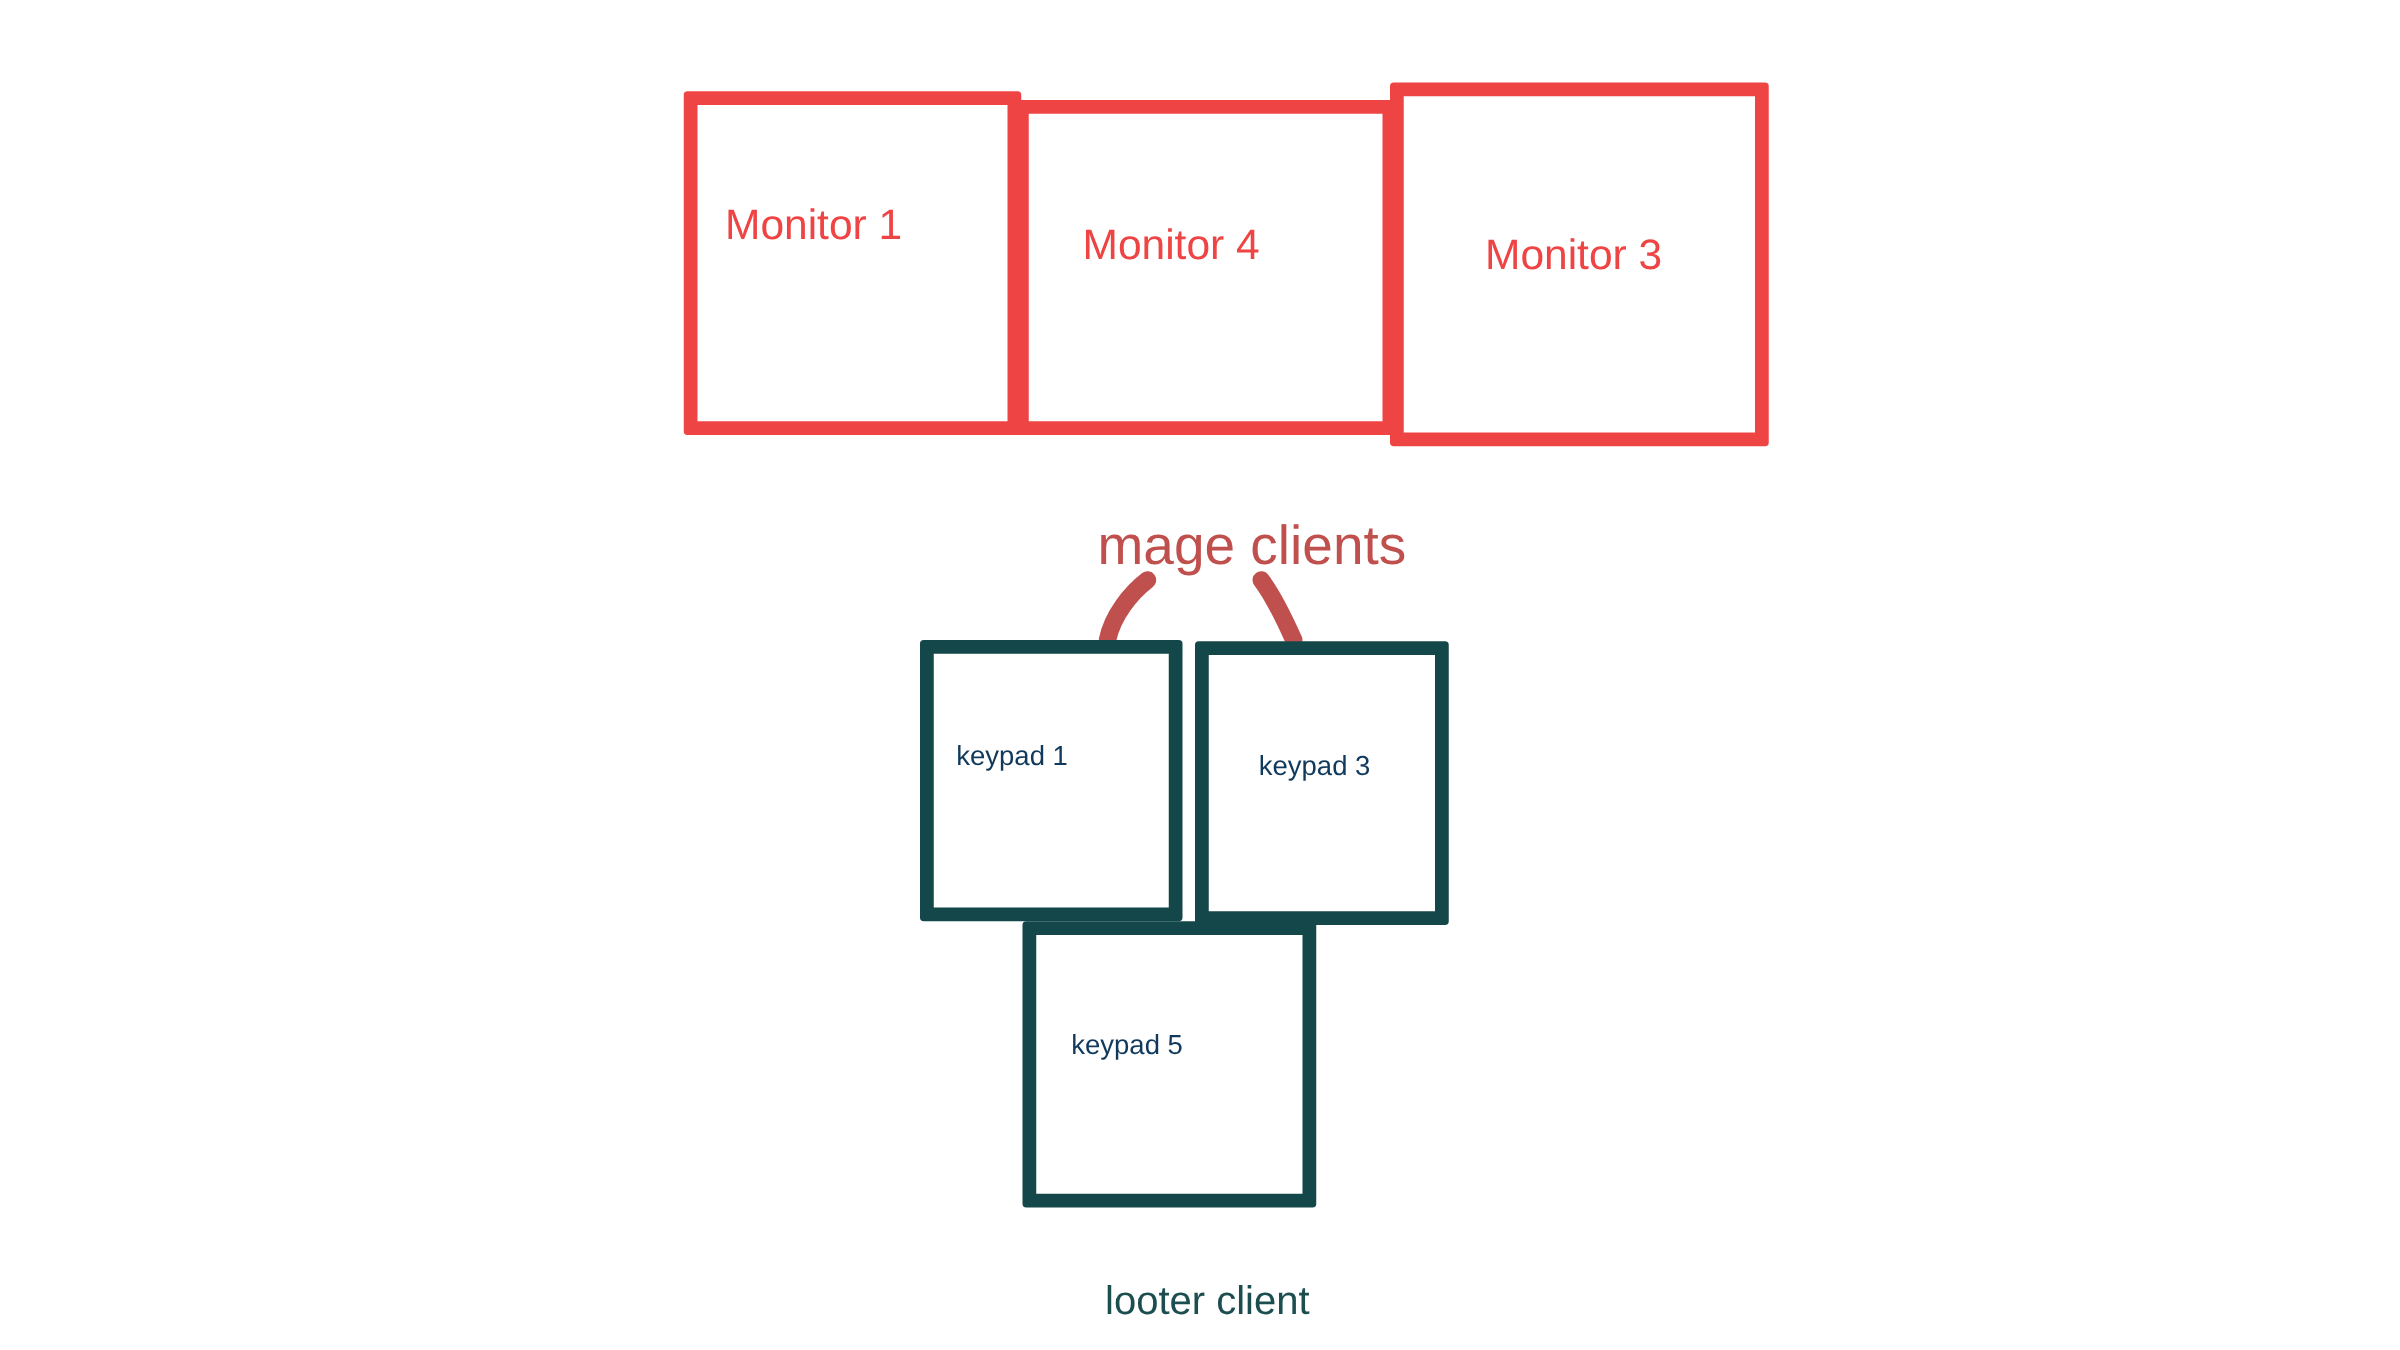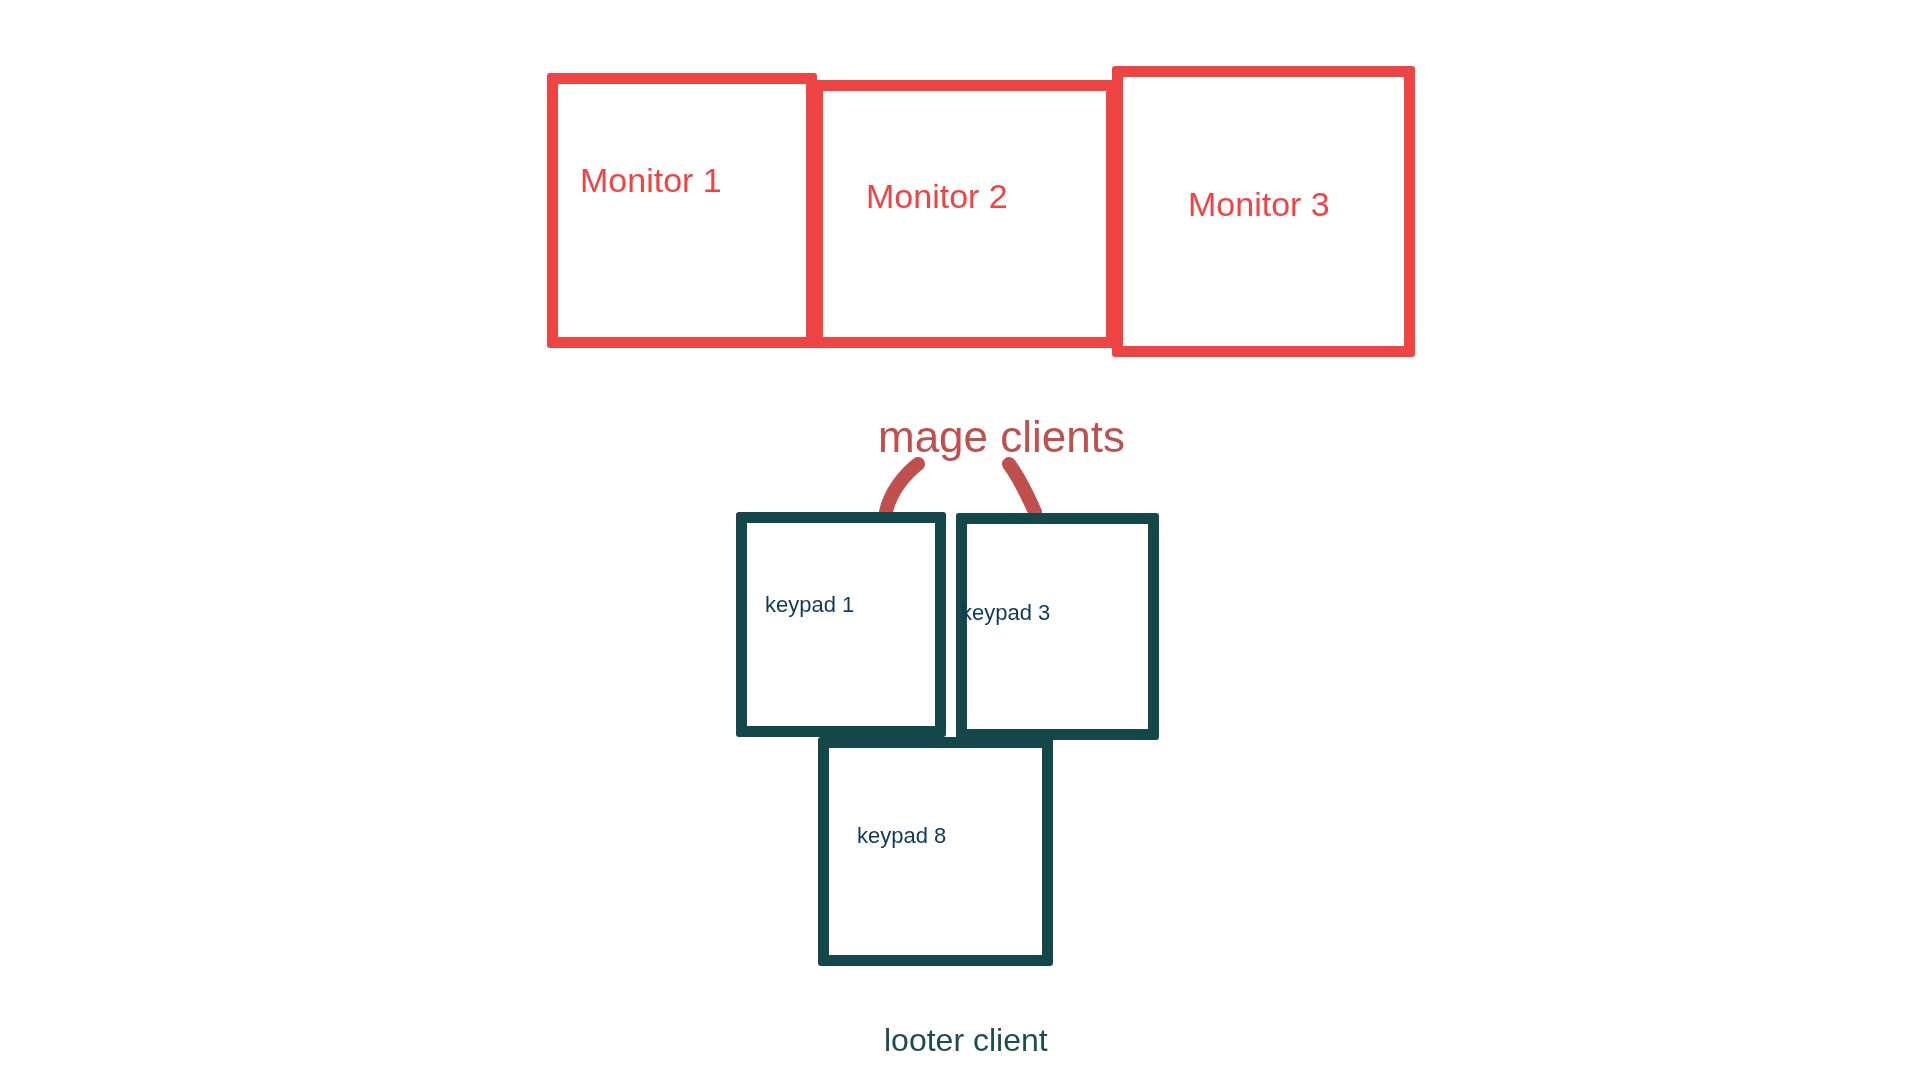--- a/index.html
+++ b/index.html
@@ -87,21 +87,21 @@
 <body>
 
 <div id="canvas">
 
   <div>
 
     <div class="box monitor" style="left:547px; top:73px; width:270px; height:275px;"></div>
     <div class="box-label monitor-label" style="left:580px; top:163px;">Monitor 1</div>
 
     <div class="box monitor" style="left:812px; top:80px; width:305px; height:268px;"></div>
-    <div class="box-label monitor-label" style="left:866px; top:179px;">Monitor 2</div>
+    <div class="box-label monitor-label" style="left:866px; top:179px;">Monitor 4</div>
 
     <div class="box monitor" style="left:1112px; top:66px; width:303px; height:291px;"></div>
     <div class="box-label monitor-label" style="left:1188px; top:187px;text-align:center;">Monitor 3</div>
 
   </div>
 
   <div class="caption caption-mage" style="left:878px; top:415px;">mage clients</div>
 
   <svg class="arrow-layer" viewBox="0 0 1920 1080" width="1920" height="1080" xmlns="http://www.w3.org/2000/svg">
 
@@ -109,22 +109,22 @@
 
     <path d="M 1009,464 C 1018,476 1027,494 1035,512" stroke="#c0504d" stroke-width="14" stroke-linecap="round" fill="none"></path>
   </svg>
 
   <div>
 
     <div class="box keypad" style="left:736px; top:512px; width:210px; height:225px;"></div>
     <div class="box-label keypad-label" style="left:765px; top:594px;">keypad 1</div>
 
     <div class="box keypad" style="left:956px; top:513px; width:203px; height:227px;"></div>
-    <div class="box-label keypad-label" style="left:961px; top:602px;">keypad 3</div>
+    <div class="box-label keypad-label" style="left:1007px; top:602px;">keypad 3</div>
 
     <div class="box keypad" style="left:818px; top:737px; width:235px; height:229px;"></div>
-    <div class="box-label keypad-label" style="left:857px; top:825px;">keypad 8</div>
+    <div class="box-label keypad-label" style="left:857px; top:825px;">keypad 5</div>
 
   </div>
 
   <div class="caption caption-looter" style="left:884px; top:1024px;text-align:center;">looter client</div>
 
 </div>
 
 </body></html>

